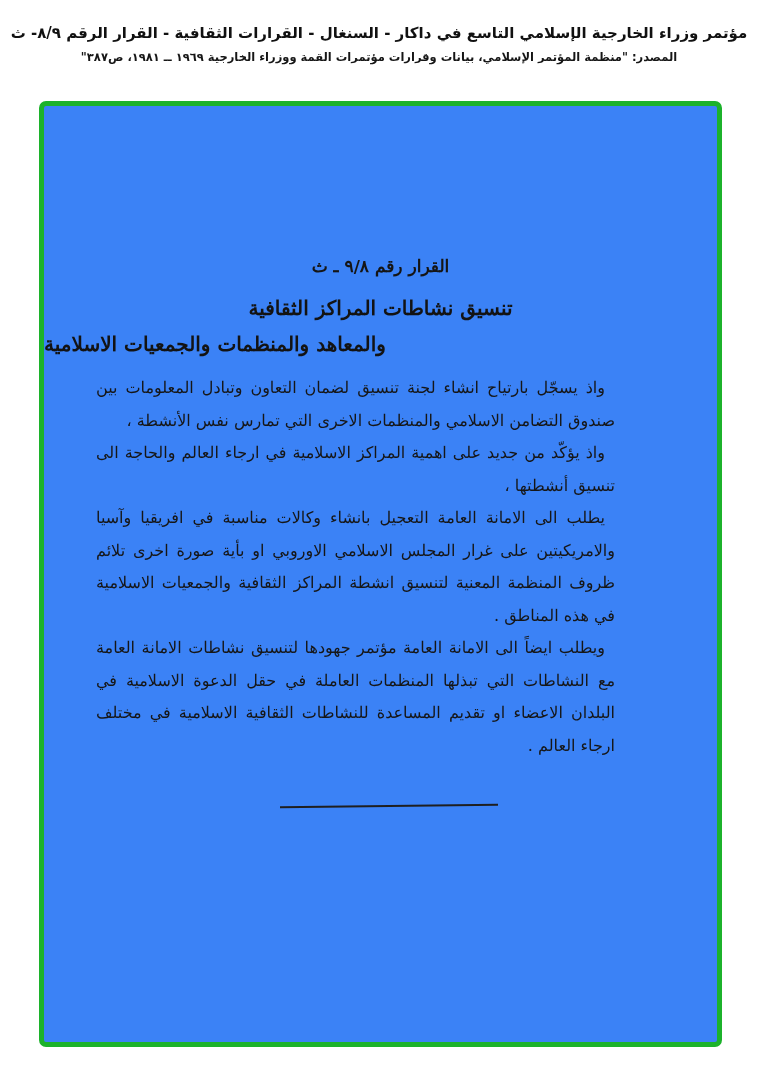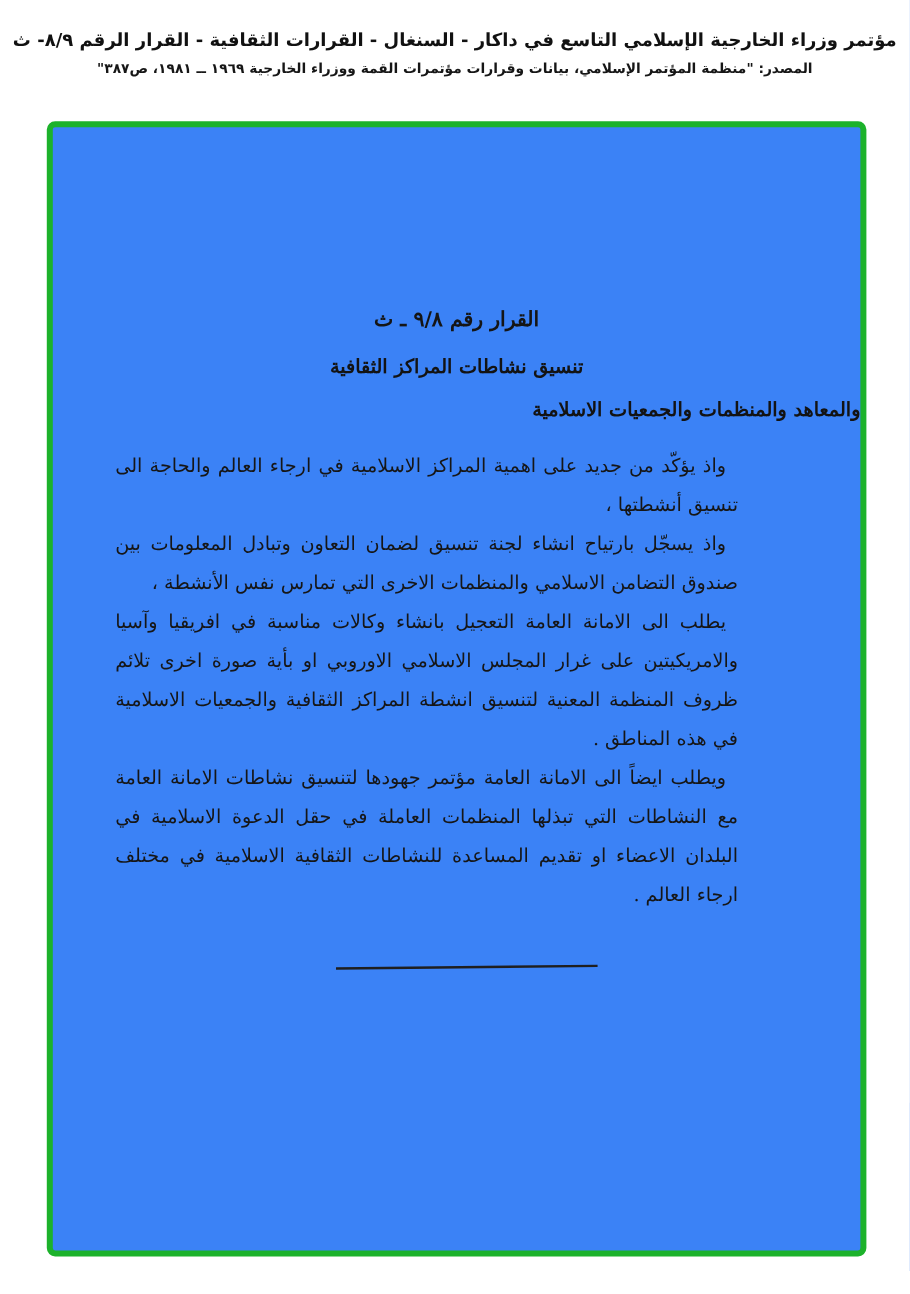--- a/index.html
+++ b/index.html
@@ -65,32 +65,32 @@
     font-weight: bold;
     font-family: "DejaVu Serif", serif;
     color: #151515;
   }
   .t2 {
     position: absolute;
     top: 190px;
     left: 0;
     right: 0;
     text-align: center;
-    font-size: 16px;
+    font-size: 20px;
     font-weight: bold;
     font-family: "DejaVu Serif", serif;
     color: #131313;
   }
   .t3 {
     position: absolute;
     top: 226px;
     left: 0;
     right: 0;
-    text-align: right;
-    font-size: 16px;
+    text-align: left;
+    font-size: 20px;
     font-weight: bold;
     font-family: "DejaVu Serif", serif;
     color: #131313;
   }
   
   .doc-body {
     position: absolute;
     top: 266px;
     right: 102px;
     left: 52px;
@@ -129,22 +129,22 @@
 
   <div class="frame">
 
     <div class="t1">القرار رقم ٩/٨ ـ ث</div>
 
     <div class="t2">تنسيق نشاطات المراكز الثقافية</div>
 
     <div class="t3">والمعاهد والمنظمات والجمعيات الاسلامية</div>
 
     <div class="doc-body">
+      <p>واذ يسجّل بارتياح انشاء لجنة تنسيق لضمان التعاون وتبادل المعلومات بين صندوق التضامن الاسلامي والمنظمات الاخرى التي تمارس نفس الأنشطة ،</p>
       <p>واذ يؤكّد من جديد على اهمية المراكز الاسلامية في ارجاء العالم والحاجة الى تنسيق أنشطتها ،</p>
-      <p>واذ يسجّل بارتياح انشاء لجنة تنسيق لضمان التعاون وتبادل المعلومات بين صندوق التضامن الاسلامي والمنظمات الاخرى التي تمارس نفس الأنشطة ،</p>
       <p>يطلب الى الامانة العامة التعجيل بانشاء وكالات مناسبة في افريقيا وآسيا والامريكيتين على غرار المجلس الاسلامي الاوروبي او بأية صورة اخرى تلائم ظروف المنظمة المعنية لتنسيق انشطة المراكز الثقافية والجمعيات الاسلامية في هذه المناطق .</p>
       <p>ويطلب ايضاً الى الامانة العامة مؤتمر جهودها لتنسيق نشاطات الامانة العامة مع النشاطات التي تبذلها المنظمات العاملة في حقل الدعوة الاسلامية في البلدان الاعضاء او تقديم المساعدة للنشاطات الثقافية الاسلامية في مختلف ارجاء العالم .</p>
     </div>
 
     <div class="rule"></div>
 
   </div>
 
 </div>
 

